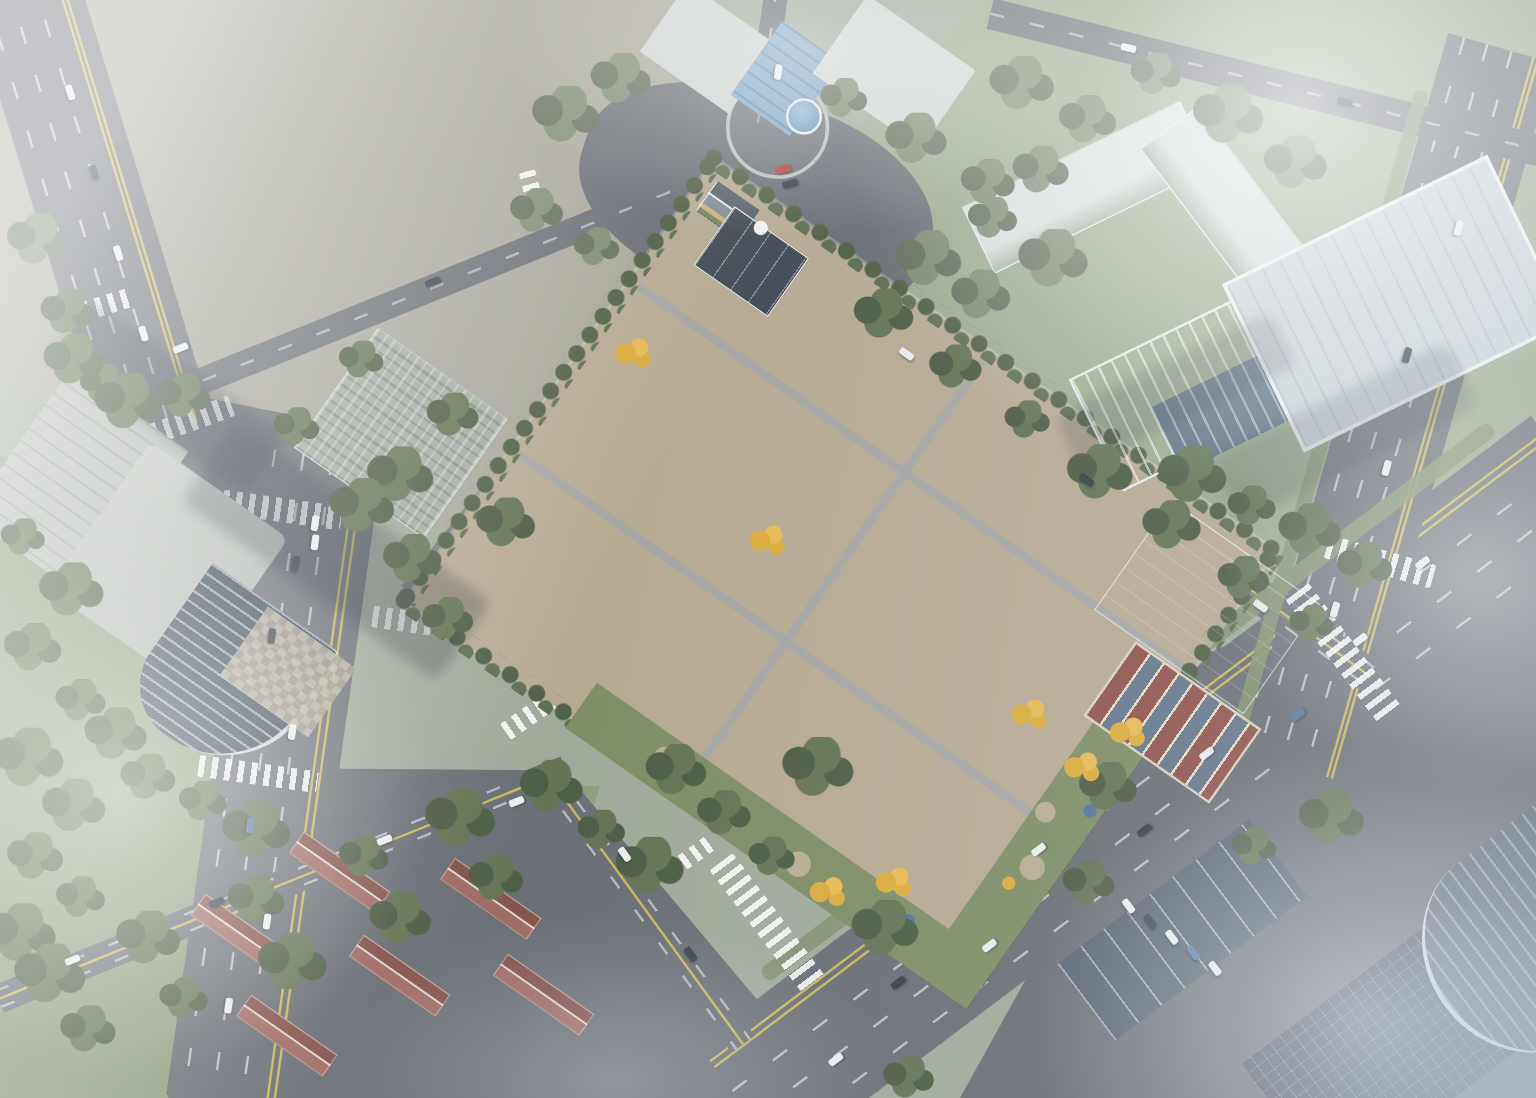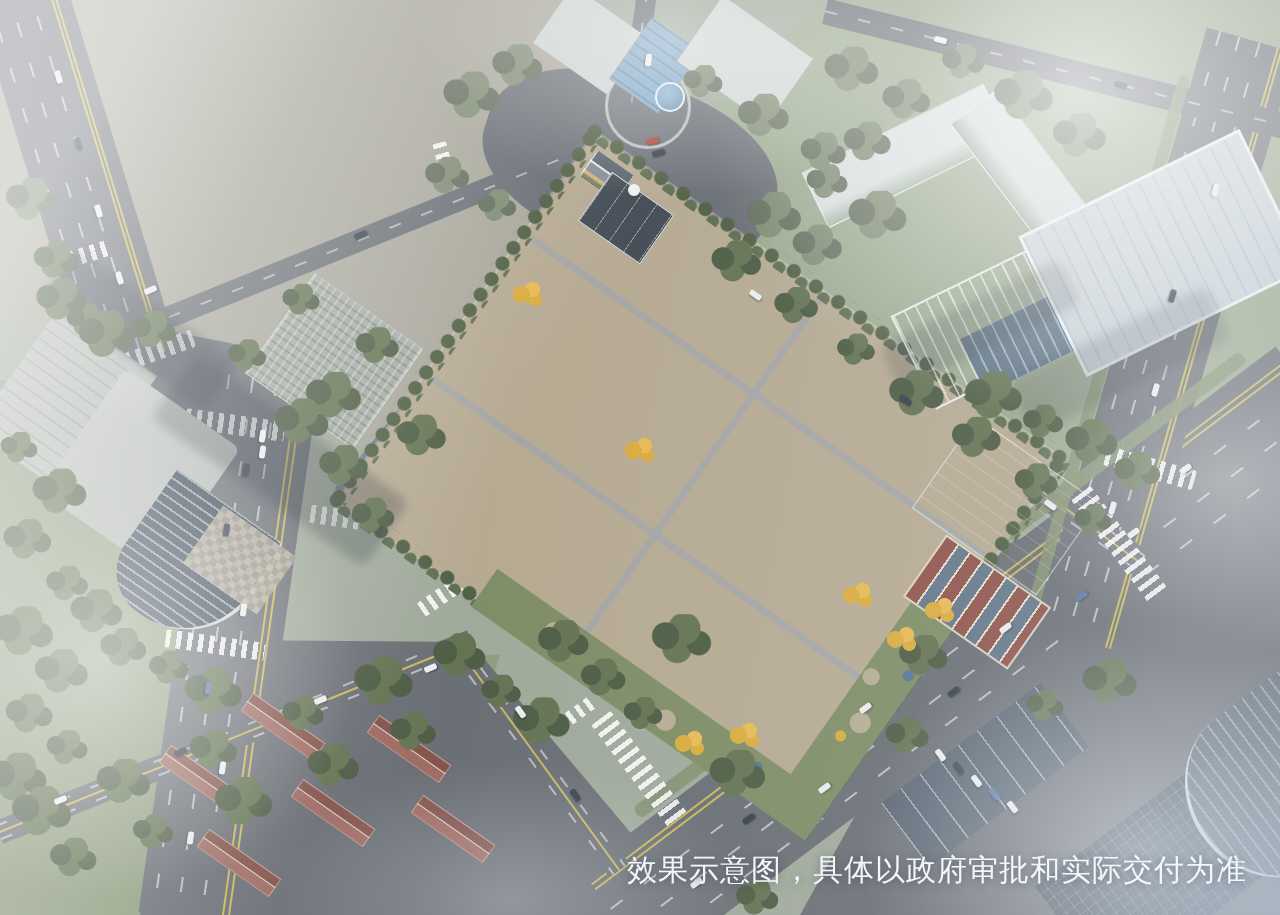--- a/index.html
+++ b/index.html
@@ -300,21 +300,20 @@
   <div class="fog" style="inset:0;background:linear-gradient(100deg,rgba(245,248,250,.30),rgba(245,248,250,.06) 40%,rgba(235,240,245,.16) 75%,rgba(228,235,242,.32));"></div>
   <div class="fog" style="inset:0;background:linear-gradient(118deg,rgba(255,255,255,.5) 0 8%,rgba(255,255,255,.24) 20%,rgba(255,255,255,0) 43%);"></div>
   <div class="fog" style="left:700px;top:-240px;width:760px;height:660px;background:radial-gradient(closest-side,rgba(255,255,255,.7),rgba(255,255,255,0));"></div>
   <div class="fog" style="left:420px;top:-120px;width:500px;height:320px;background:radial-gradient(closest-side,rgba(255,255,255,.45),rgba(255,255,255,0));"></div>
   <div class="fog" style="left:-160px;top:420px;width:520px;height:480px;background:radial-gradient(closest-side,rgba(255,255,255,.45),rgba(255,255,255,0));"></div>
   <div class="fog" style="left:1020px;top:300px;width:420px;height:360px;background:radial-gradient(closest-side,rgba(248,250,252,.4),rgba(248,250,252,0));"></div>
   <div class="fog" style="left:860px;top:620px;width:560px;height:460px;background:radial-gradient(closest-side,rgba(235,242,248,.5),rgba(235,242,248,0));"></div>
   <div class="fog" style="left:1080px;top:740px;width:420px;height:340px;background:radial-gradient(closest-side,rgba(180,198,216,.5),rgba(180,198,216,0));"></div>
   <div class="fog" style="left:280px;top:760px;width:460px;height:280px;background:radial-gradient(closest-side,rgba(225,232,240,.32),rgba(225,232,240,0));"></div>
 
-  <div id="disclaimer">效果示意图，具体以政府审批和实际交付为准</div>
 <div style="left: 157px; top: 768px; width: 86px; height: 20px; transform: rotate(35deg); z-index: 6; background: linear-gradient(rgb(125, 74, 66) 0px, rgb(125, 74, 66) 45%, rgb(224, 216, 200) 45%, rgb(224, 216, 200) 52%, rgb(154, 99, 90) 52%, rgb(154, 99, 90) 100%); border: 1px solid rgba(245, 240, 230, 0.4);"></div>
     <div style="left: 239px; top: 716px; width: 86px; height: 20px; transform: rotate(35deg); z-index: 6; background: linear-gradient(rgb(125, 74, 66) 0px, rgb(125, 74, 66) 45%, rgb(224, 216, 200) 45%, rgb(224, 216, 200) 52%, rgb(154, 99, 90) 52%, rgb(154, 99, 90) 100%); border: 1px solid rgba(245, 240, 230, 0.4);"></div>
     <div style="left: 289px; top: 802px; width: 86px; height: 20px; transform: rotate(35deg); z-index: 6; background: linear-gradient(rgb(125, 74, 66) 0px, rgb(125, 74, 66) 45%, rgb(224, 216, 200) 45%, rgb(224, 216, 200) 52%, rgb(154, 99, 90) 52%, rgb(154, 99, 90) 100%); border: 1px solid rgba(245, 240, 230, 0.4);"></div>
     <div style="left: 365px; top: 738px; width: 86px; height: 20px; transform: rotate(35deg); z-index: 6; background: linear-gradient(rgb(125, 74, 66) 0px, rgb(125, 74, 66) 45%, rgb(224, 216, 200) 45%, rgb(224, 216, 200) 52%, rgb(154, 99, 90) 52%, rgb(154, 99, 90) 100%); border: 1px solid rgba(245, 240, 230, 0.4);"></div>
     <div style="left: 409px; top: 818px; width: 86px; height: 20px; transform: rotate(35deg); z-index: 6; background: linear-gradient(rgb(125, 74, 66) 0px, rgb(125, 74, 66) 45%, rgb(224, 216, 200) 45%, rgb(224, 216, 200) 52%, rgb(154, 99, 90) 52%, rgb(154, 99, 90) 100%); border: 1px solid rgba(245, 240, 230, 0.4);"></div>
     <div style="left: 195px; top: 852px; width: 86px; height: 20px; transform: rotate(35deg); z-index: 6; background: linear-gradient(rgb(125, 74, 66) 0px, rgb(125, 74, 66) 45%, rgb(224, 216, 200) 45%, rgb(224, 216, 200) 52%, rgb(154, 99, 90) 52%, rgb(154, 99, 90) 100%); border: 1px solid rgba(245, 240, 230, 0.4);"></div>
     <div class="xwalk" style="left: 125px; top: 341px; width: 70px; height: 18px; transform: rotate(-20deg);"></div>
     <div class="xwalk" style="left: 185px; top: 415px; width: 100px; height: 20px; transform: rotate(8deg);"></div>
     <div class="xwalk" style="left: 165px; top: 636px; width: 100px; height: 18px; transform: rotate(8deg);"></div>
     <div class="xwalk" style="left: 310px; top: 511px; width: 90px; height: 18px; transform: rotate(8deg);"></div>

